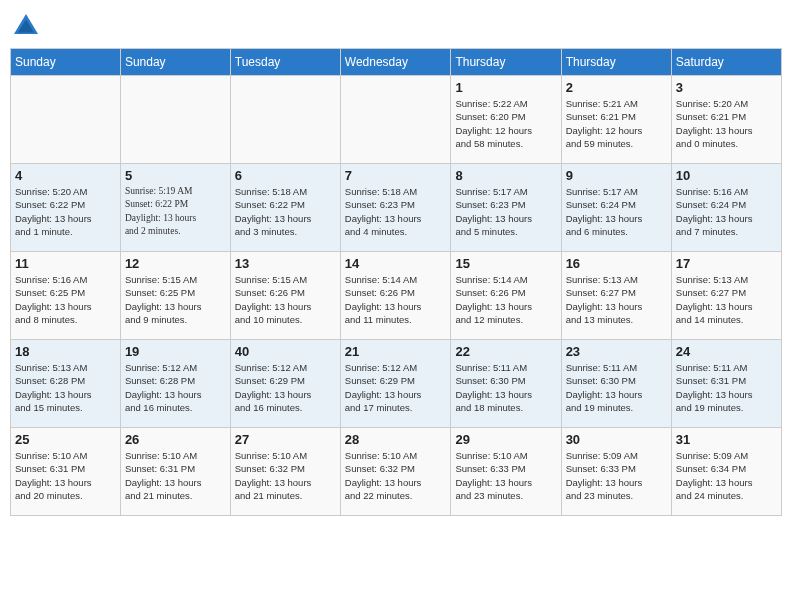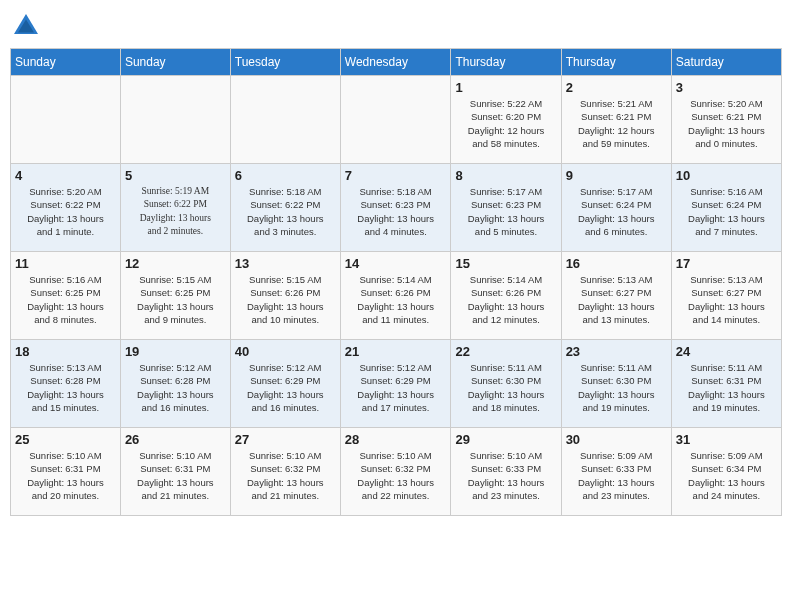--- a/index.html
+++ b/index.html
@@ -78,21 +78,20 @@
     .day-number {
       font-weight: bold;
       font-size: 13px;
       margin-bottom: 2px;
       color: #222;
     }
     .day-info {
       color: #333;
       font-size: 9.5px;
       line-height: 1.4;
-      text-align: center;
     }
     .empty-cell {
       background-color: #f9f9f9 !important;
     }
   </style>
 </head>
 <body>
 
 <div class="header">
   <div class="logo">

